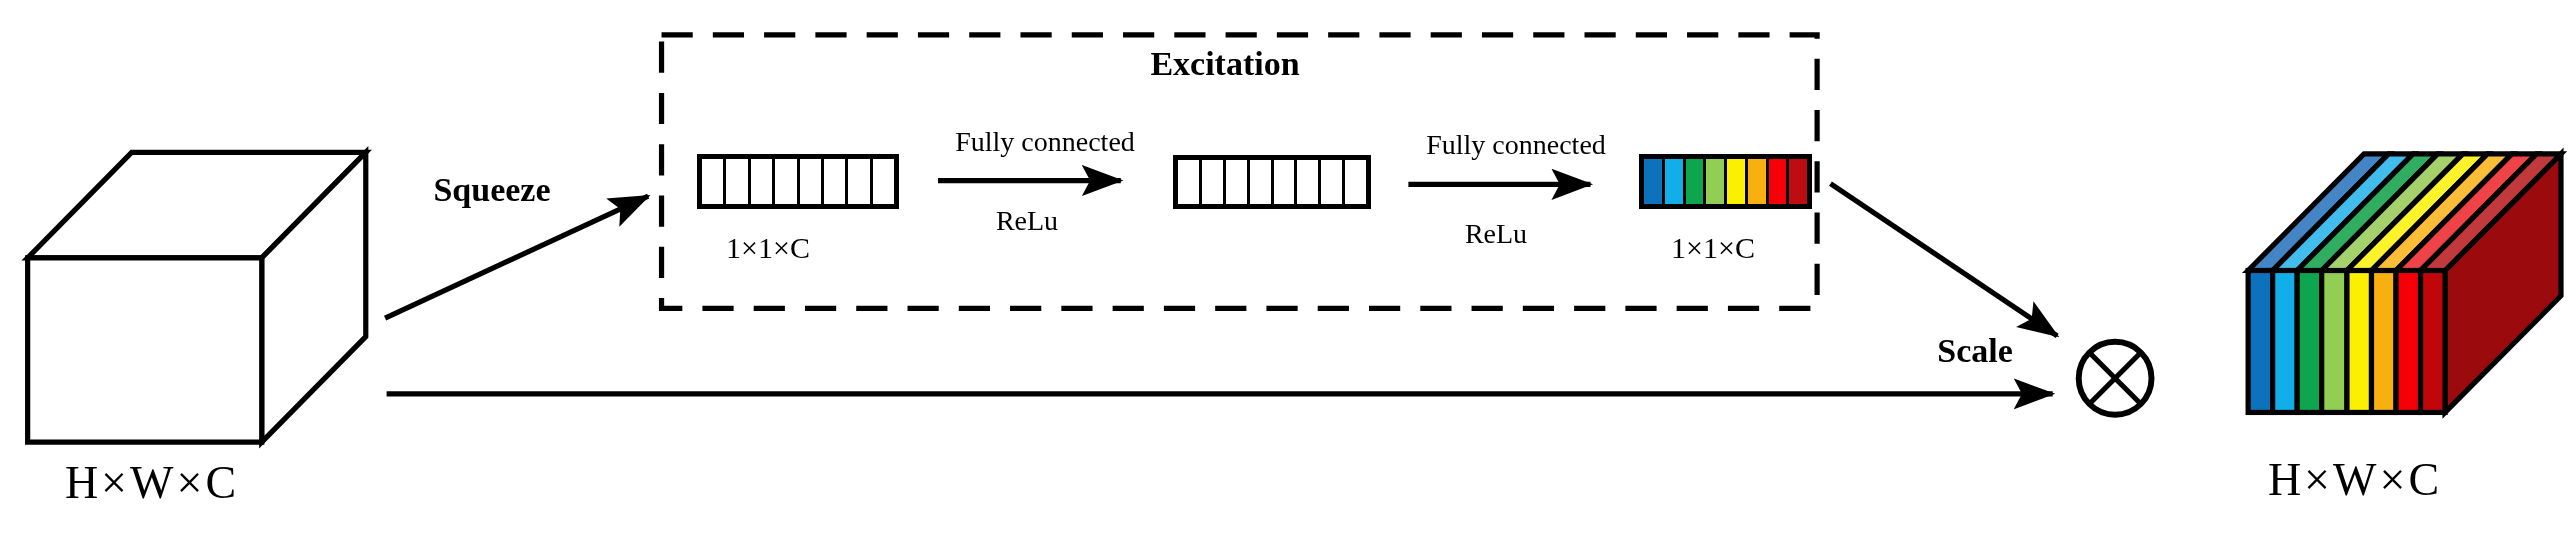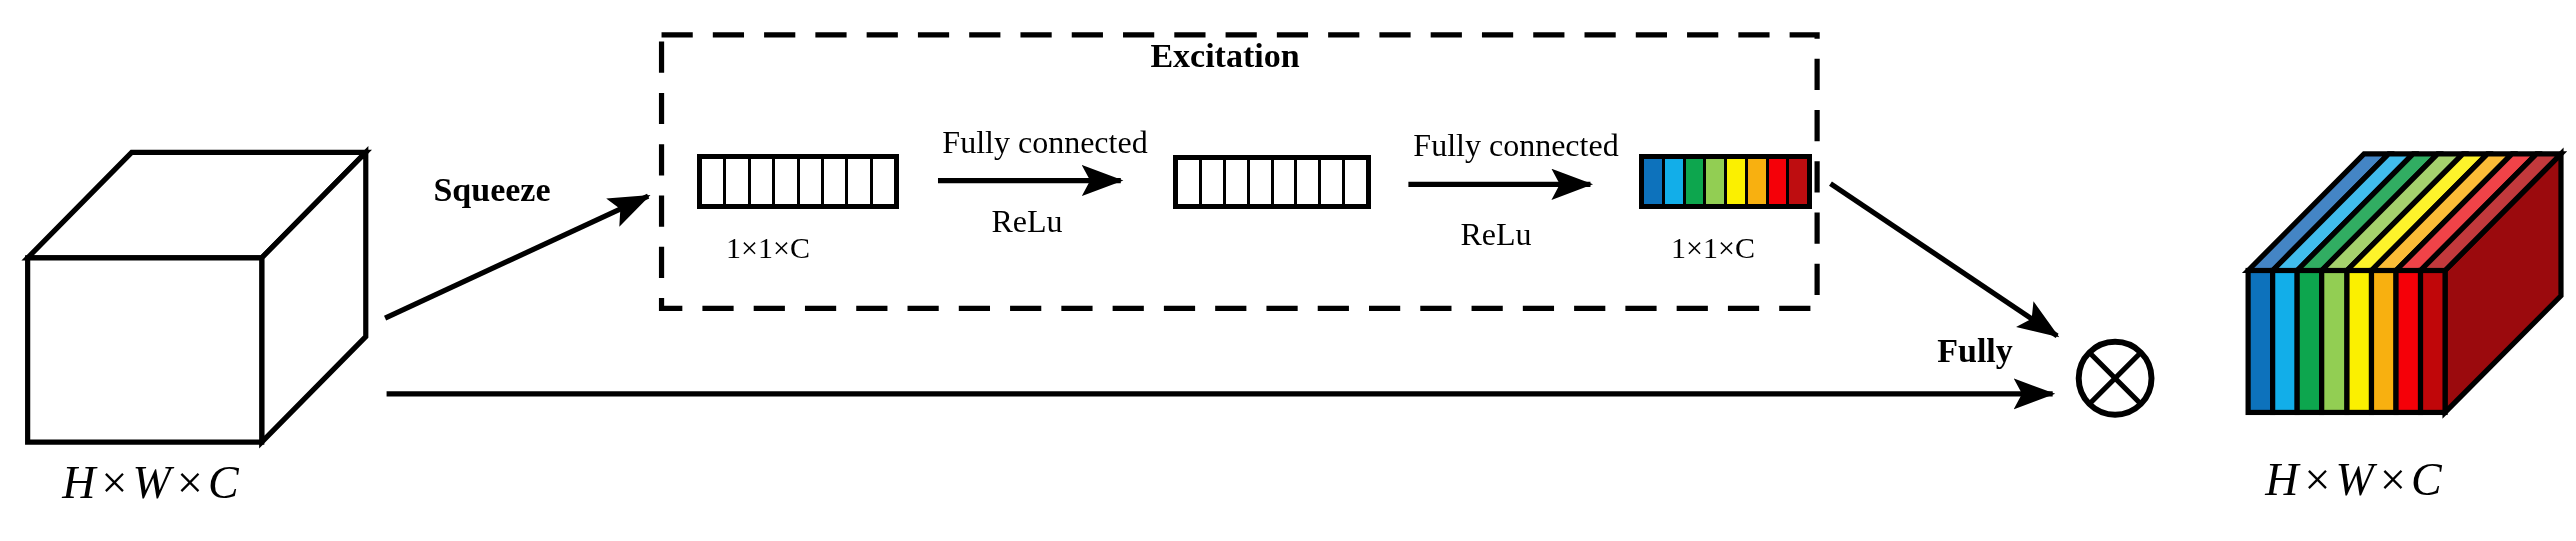--- a/index.html
+++ b/index.html
@@ -1,24 +1,24 @@
 <!DOCTYPE html>
 <html style="font-size:12px"><head>
 <meta charset="utf-8">
 <style>
   html,body{margin:0;padding:0;background:#ffffff;}
   #canvas{position:relative;width:2576px;height:541px;background:#ffffff;overflow:hidden;
           font-family:"Liberation Serif","DejaVu Serif",serif;}
   #shapes{position:absolute;left:0;top:0;}
   .lbl{position:absolute;transform:translate(-50%,-50%);color:#000;white-space:nowrap;line-height:1;}
   .bold{font-weight:bold;}
-  .ital{font-style:italic;letter-spacing:3px;text-align:center;}
+  .ital{letter-spacing:3px;text-align:center;}
   .dims-big{font-size:46px;}
   .title{font-size:34px;}
-  .fc{font-size:32px;}
+  .fc{font-size:28px;}
   .dims{font-size:30px;}
   .vector{position:absolute;display:flex;border:5.2px solid #000;background:#fff;box-sizing:border-box;}
   .vector .cell{flex:1;border-left:3.7px solid #000;background:#fff;}
   .vector .cell:first-child{border-left:none;}
 </style>
 </head>
 <body>
 
 <div id="canvas">
 
@@ -102,32 +102,32 @@
       <div class="cell" style="background: rgb(251, 240, 0);"></div>
       <div class="cell" style="background: rgb(248, 176, 16);"></div>
       <div class="cell" style="background: rgb(245, 0, 8);"></div>
       <div class="cell" style="background: rgb(190, 13, 16);"></div>
     </div>
 
   <div class="lbl ital dims-big" style="left:152px;top:483px;">H×W×C</div>
 
   <div class="lbl bold title" style="left:492px;top:190px;text-align:right;">Squeeze</div>
 
-  <div class="lbl bold title" style="left:1225px;top:56px;">Excitation</div>
+  <div class="lbl bold title" style="left:1225px;top:64px;">Excitation</div>
 
   <div class="lbl dims" style="left:768px;top:248px;">1×1×C</div>
 
   <div class="lbl fc" style="left:1045px;top:142px;">Fully connected</div>
 
   <div class="lbl fc" style="left:1027px;top:221px;">ReLu</div>
 
   <div class="lbl fc" style="left:1516px;top:145px;">Fully connected</div>
 
   <div class="lbl fc" style="left:1496px;top:234px;">ReLu</div>
 
   <div class="lbl dims" style="left:1713px;top:248px;">1×1×C</div>
 
-  <div class="lbl bold title" style="left:1975px;top:351px;">Fully</div>
+  <div class="lbl bold title" style="left:1975px;top:351px;">Scale</div>
 
   <div class="lbl ital dims-big" style="left:2355px;top:480px;">H×W×C</div>
 
 </div>
 
 
 </body></html>

